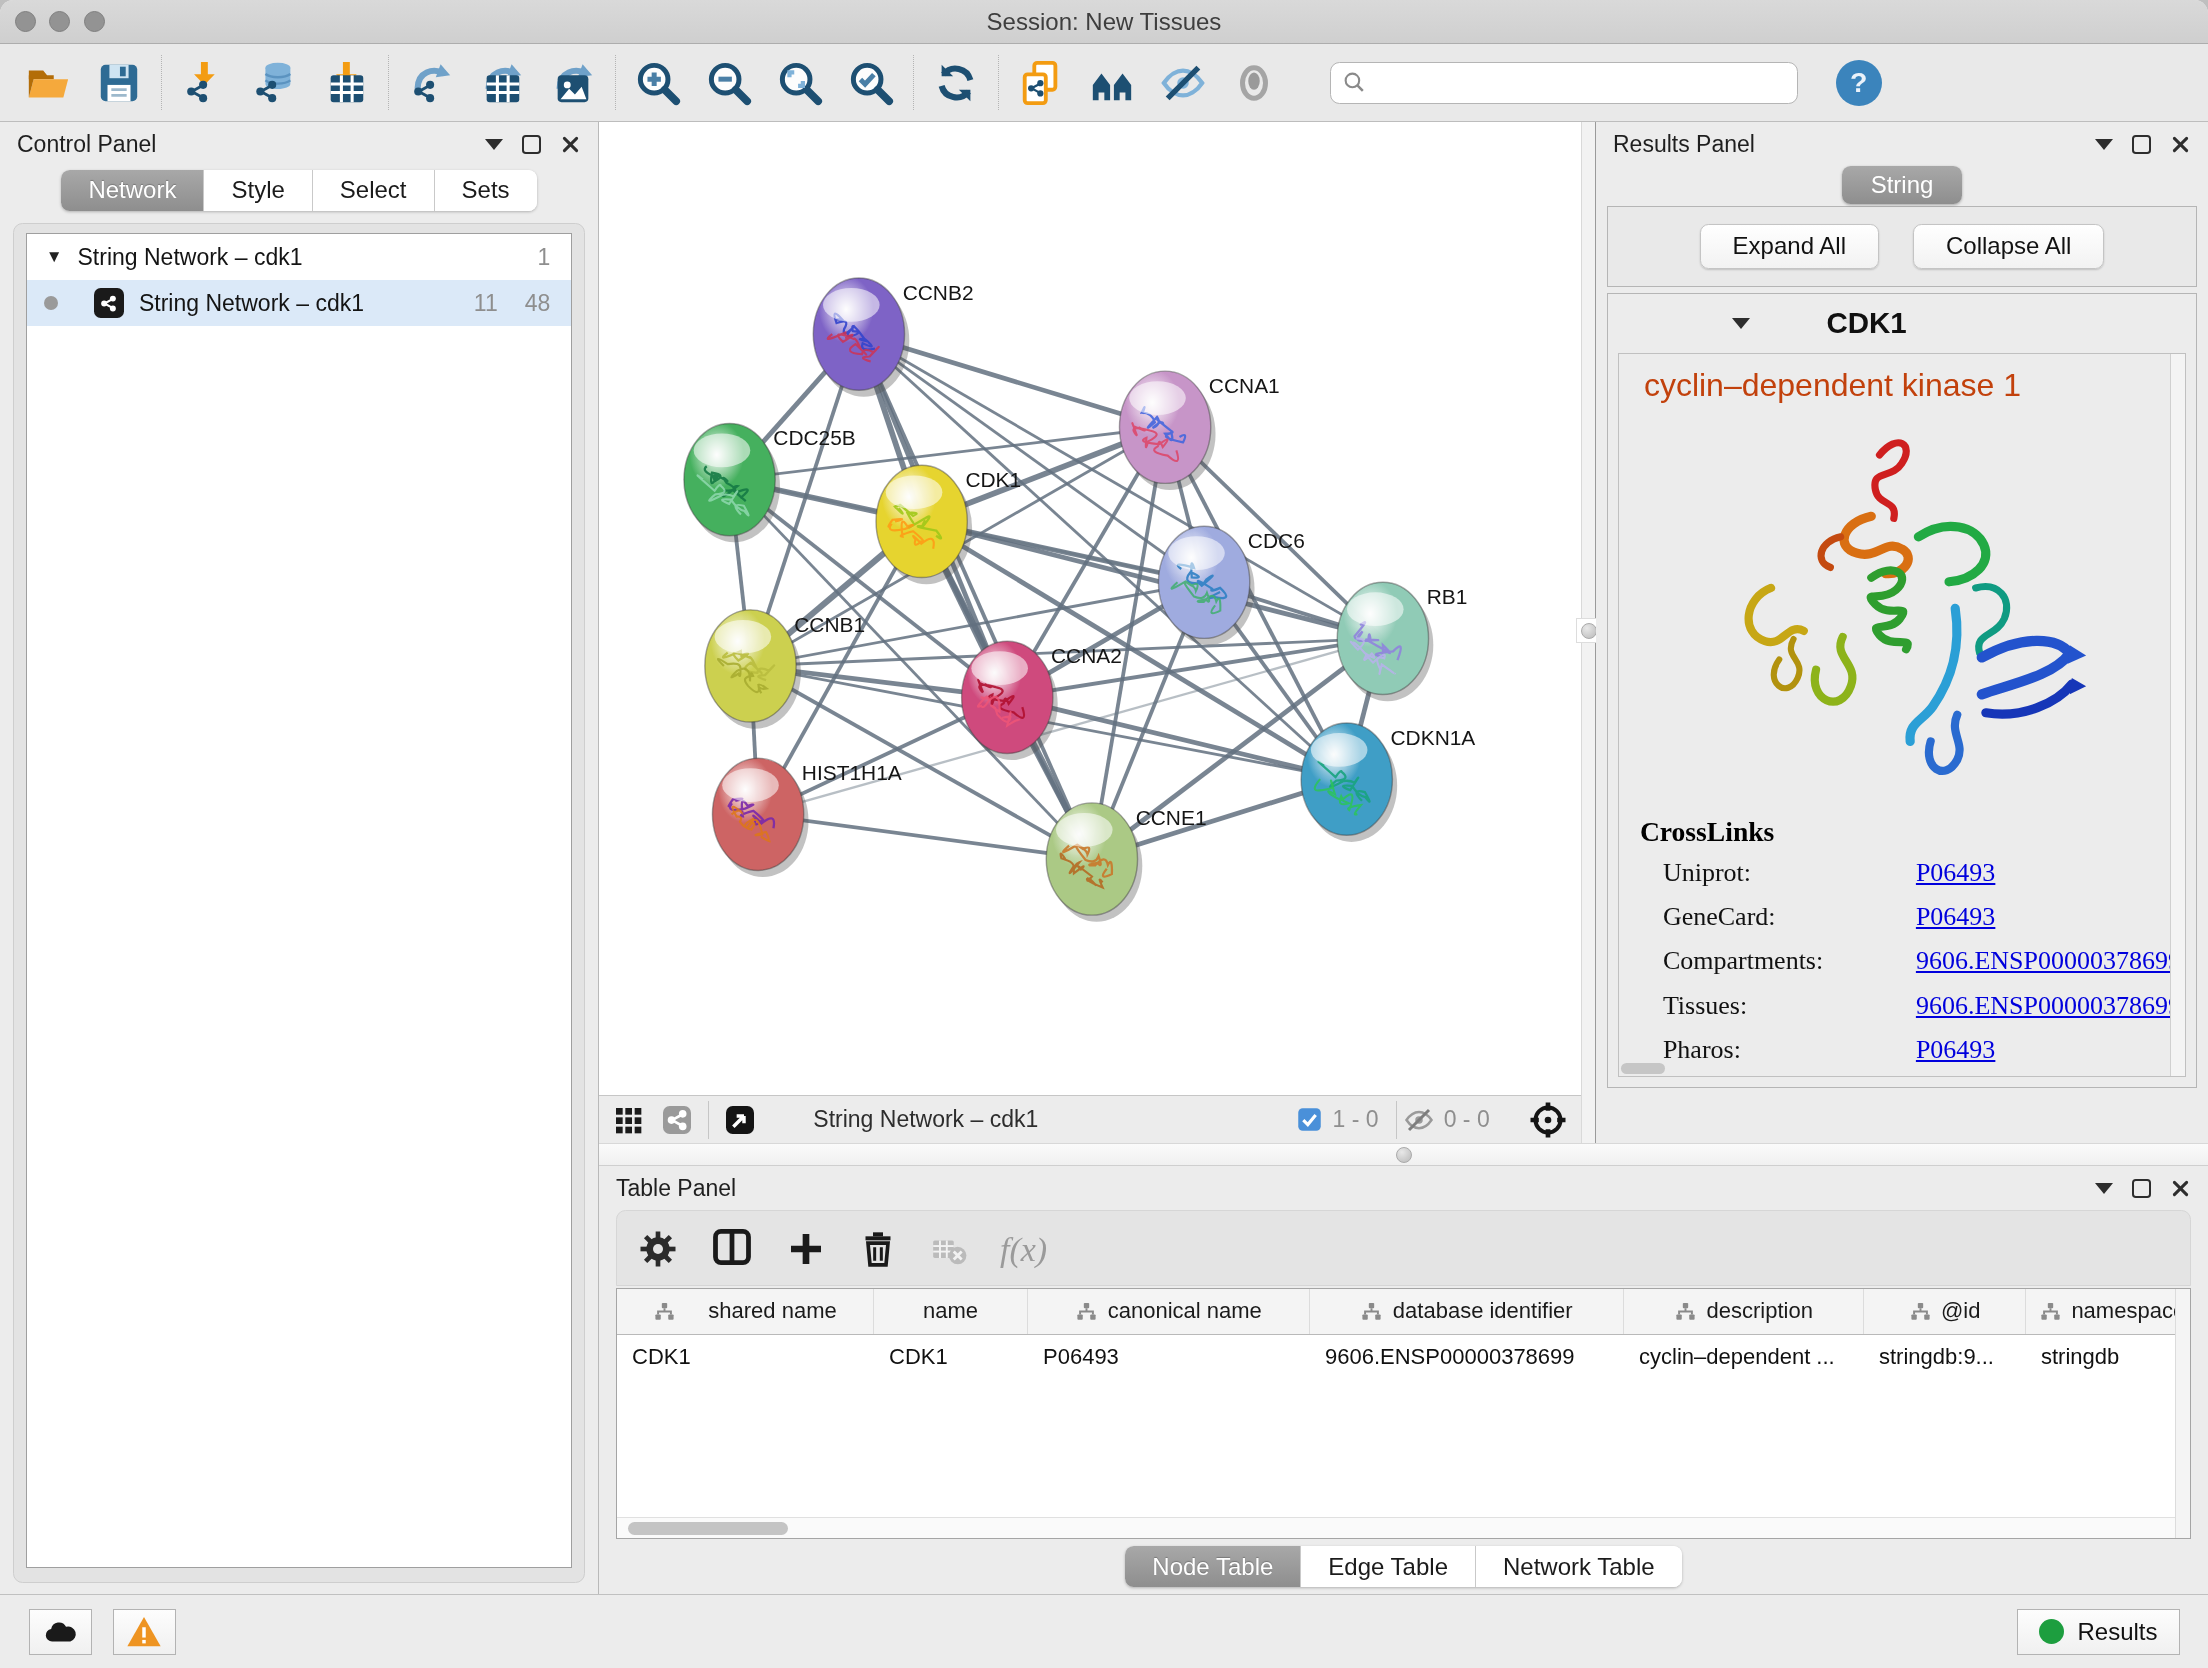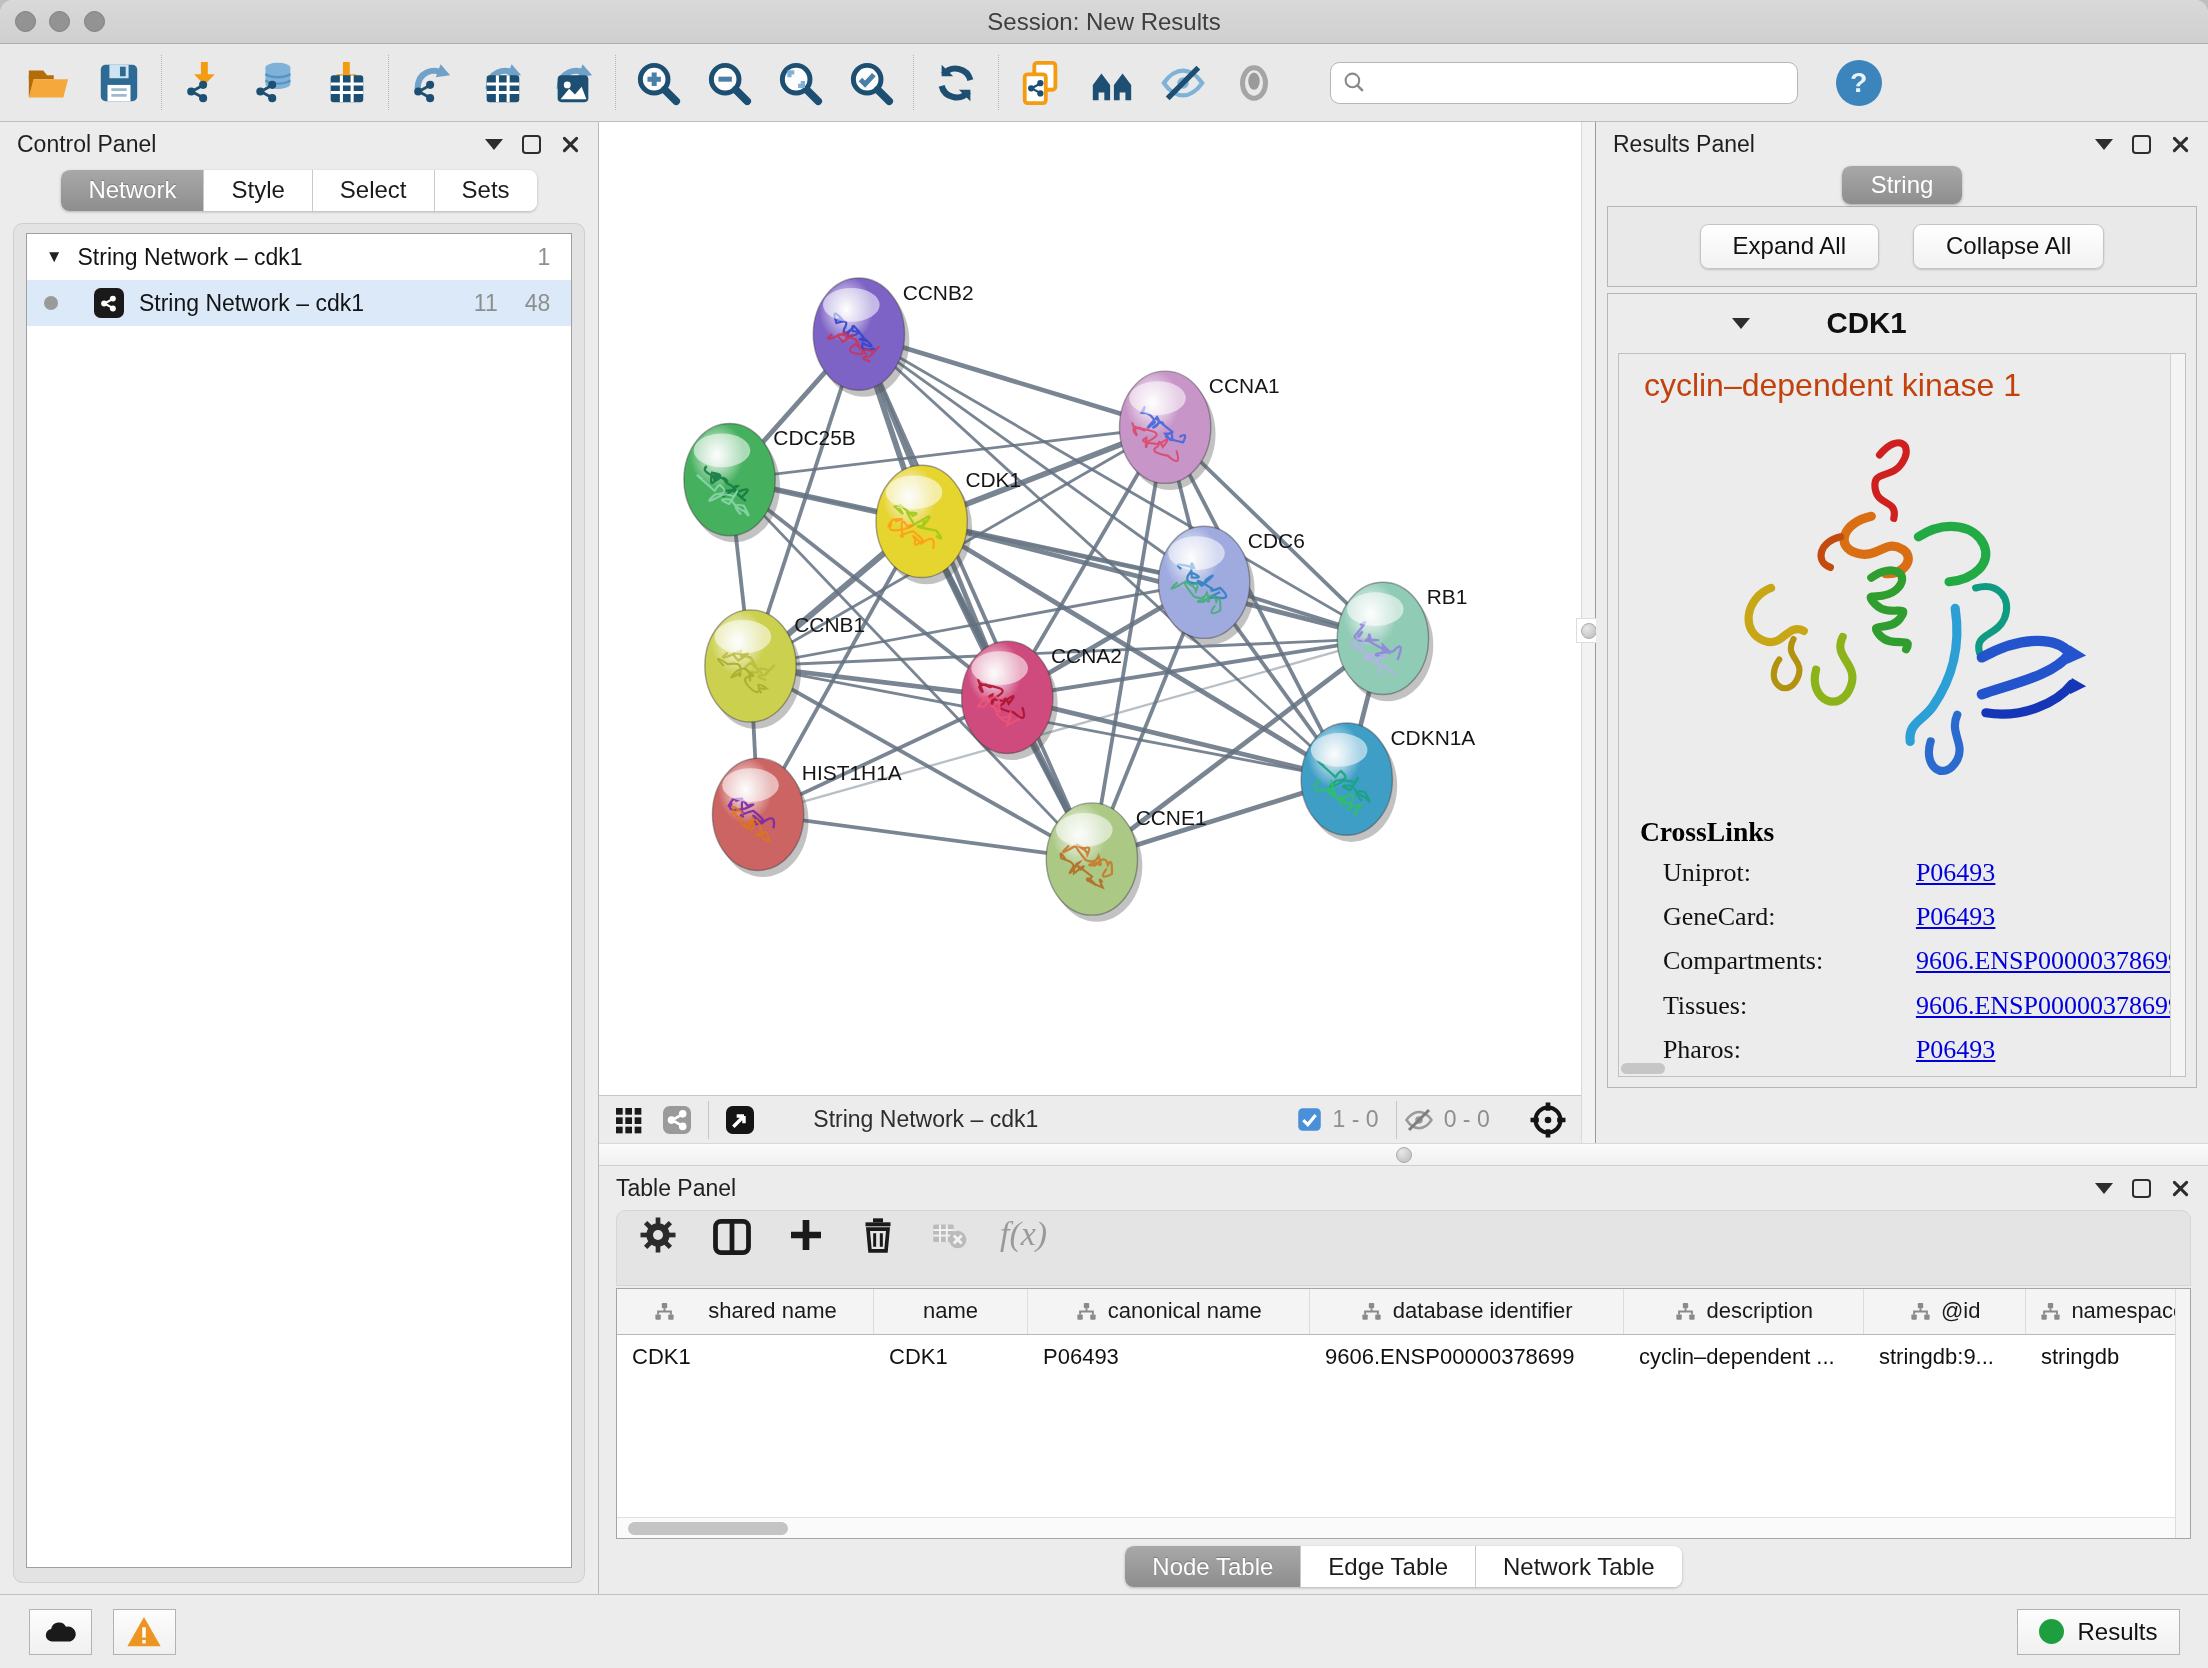--- a/index.html
+++ b/index.html
@@ -92,21 +92,21 @@
   .vscroll { position:absolute; right:0; top:0; bottom:0; width:15px; background:#f4f4f4; border-left:1px solid #d0d0d0; }
   .hthumb { position:absolute; left:1.9px; bottom:1.9px; width:44px; height:11.4px; background:#c6c6c6; border-radius:5.7px; }
 
   
   .hsplit { height:23px; background:linear-gradient(#fbfbfb,#f0f0f0); border-top:1px solid #d8d8d8; border-bottom:1px solid #cfcfcf;
             display:flex; align-items:center; justify-content:center; flex:none; }
 
   
   .tpanel { flex:1; background:#ececec; display:flex; flex-direction:column; min-height:0; }
   .tp-toolbar { margin:0 17px; height:76px; background:#e4e4e4; border:1px solid #d6d6d6; border-radius:9.5px 9.5px 0 0;
-                display:flex; align-items:flex-start; gap:32px; padding:4px 21px; flex:none; }
+                display:flex; align-items:flex-end; gap:32px; padding:16px 21px; flex:none; }
   .tblwrap { margin:1.9px 17px 0; border:1px solid #a5a5a5; background:#fff; flex:1; min-height:0; position:relative; overflow:hidden; }
   .thead { display:flex; height:46px; background:#f4f4f4; border-bottom:1px solid #b9b9b9; }
   .th { display:flex; align-items:center; justify-content:center; gap:9.5px; font-size:22px; color:#1a1a1a;
         border-right:1px solid #dcdcdc; overflow:hidden; white-space:nowrap; flex:none; }
   .trow { display:flex; height:46px; }
   .td { font-size:22px; color:#111; padding:9.5px 0 0 15px; white-space:nowrap; overflow:hidden; flex:none; }
   .hscroll { position:absolute; left:0; right:15px; bottom:0; height:21px; background:#fafafa; border-top:1px solid #e0e0e0; }
   .hscroll .thumb { position:absolute; left:11.4px; top:3.8px; width:160px; height:13.3px; background:#c4c4c4; border-radius:6.7px; }
   .tvscroll { position:absolute; right:0; top:0; bottom:0; width:15px; background:#f4f4f4; border-left:1px solid #dcdcdc; }
   .ttabs { height:55px; display:flex; justify-content:center; align-items:center; flex:none; }
@@ -178,21 +178,21 @@
 </svg>
 
 <div class="window">
 
   <div class="titlebar">
     <div class="lights">
       <span class="light"></span>
       <span class="light"></span>
       <span class="light"></span>
     </div>
-    <div class="wtitle">Session: New Results</div>
+    <div class="wtitle">Session: New Tissues</div>
   </div>
 
   <div class="toolbar">
     <div class="tb-group" style="padding-left:5.7px">
       <svg class="tbi" viewBox="0 0 24 24">
         <path d="M2 5.5h7.5l2 2.5H15v2H2z" fill="#b36d08"></path>
         <path d="M2 19.5 4.5 10h18L20 19.5z" fill="#f5a93c"></path>
           <path d="M2 19.5V8l2.5 2z" fill="#b36d08"></path>
       </svg>
       <svg class="tbi" viewBox="0 0 24 24">

